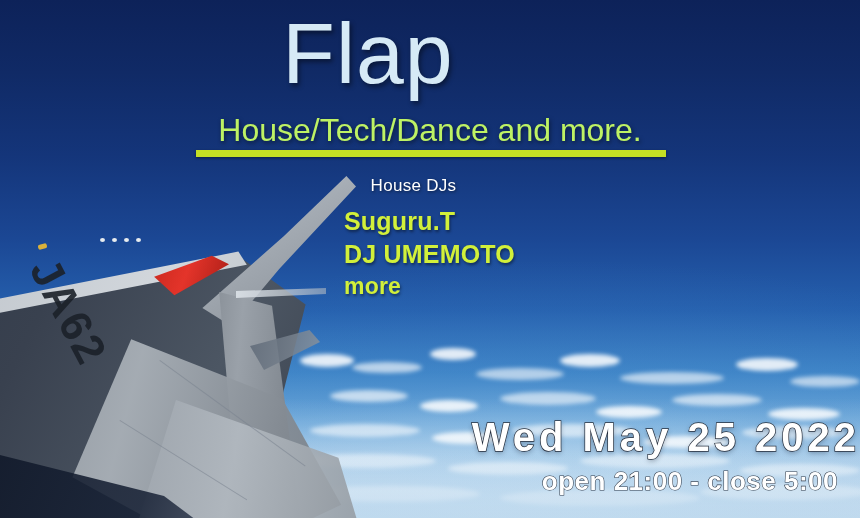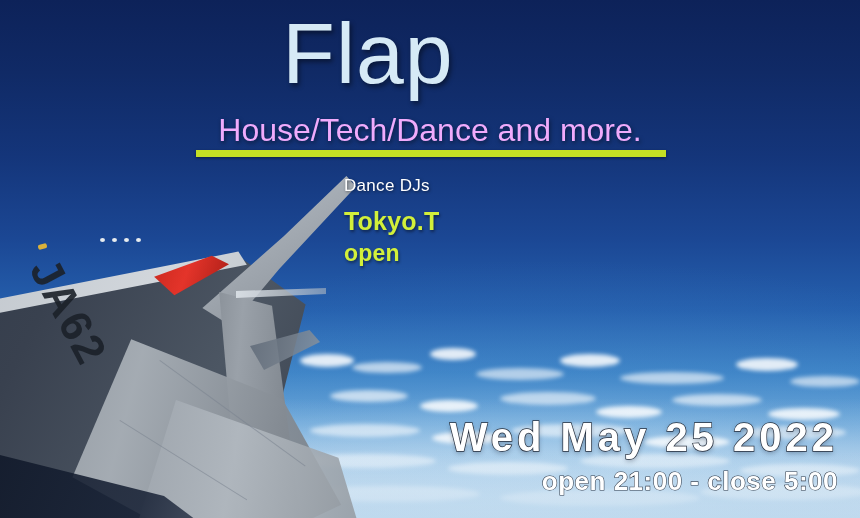--- a/index.html
+++ b/index.html
@@ -240,21 +240,21 @@
     text-shadow: 2px 3px 5px rgba(0,0,0,0.45);
   }
 
   .subtitle {
     position: absolute;
     top: 112px;
     left: 0;
     width: 860px;
     text-align: center;
     font-size: 32px;
-    color: #f0abfc;
+    color: #bef264;
     font-weight: normal;
     letter-spacing: 0px;
     text-shadow: 1px 2px 4px rgba(0,0,0,0.5);
   }
 
   .underline {
     position: absolute;
     top: 150px;
     left: 196px;
     width: 470px;
@@ -294,21 +294,20 @@
     white-space: nowrap;
   }
   .dj-name.small { font-size: 23px; }
 
   .date-line {
     position: absolute;
     top: 415px;
     left: 0;
     width: 860px;
     text-align: right;
-    padding-right: 22px;
     box-sizing: border-box;
     font-size: 40px;
     font-weight: bold;
     color: #ffffff;
     letter-spacing: 4px;
     -webkit-text-stroke: 1.4px #28313e;
     paint-order: stroke fill;
     text-shadow: 0 2px 5px rgba(20,30,50,0.35);
   }
   .time-line {
@@ -401,23 +400,24 @@
 
   <div class="content">
 
     <div class="title">Flap</div>
 
     <div class="subtitle">House/Tech/Dance and more.</div>
 
     <div class="underline"></div>
 
     <div class="guest-block">
-      <div class="dj-heading">Dance DJs</div>
-      <div class="dj-name">Tokyo.T</div>
-      <div class="dj-name small">open</div>
+      <div class="dj-heading">House DJs</div>
+      <div class="dj-name">Suguru.T</div>
+      <div class="dj-name">DJ UMEMOTO</div>
+      <div class="dj-name small">more</div>
     </div>
 
     <div class="resident-block">
     </div>
 
     <div class="date-line">Wed May 25 2022</div>
     <div class="time-line">open 21:00 - close 5:00</div>
 
 
   </div>

